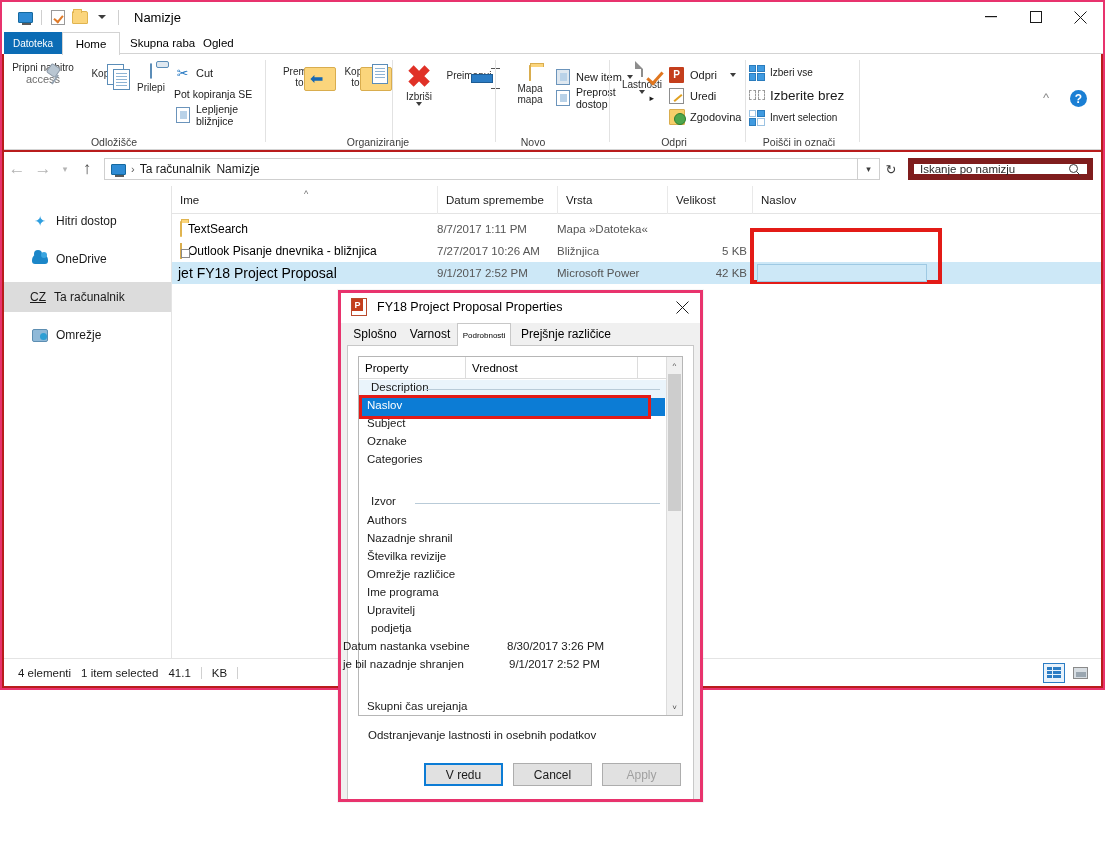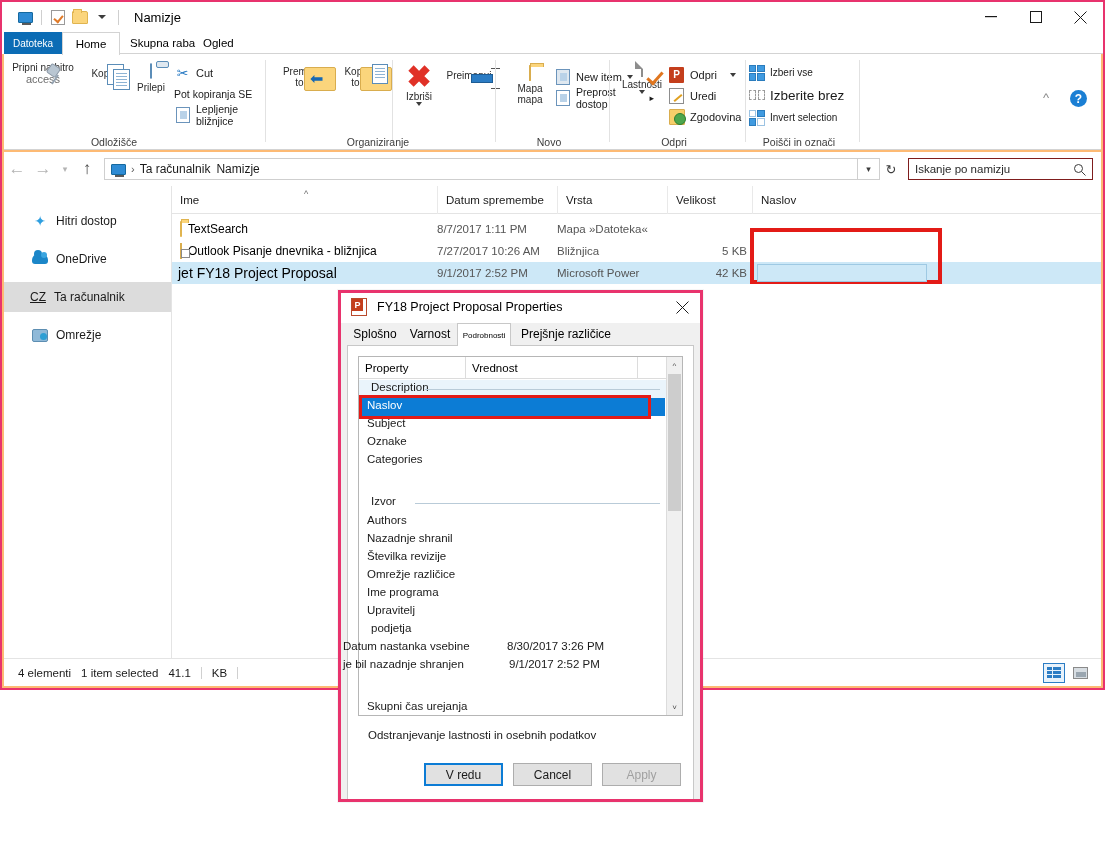--- a/index.html
+++ b/index.html
@@ -10,21 +10,21 @@
     font-size:12px;
     color:#000;
     background:#fff;
     overflow:hidden;
     position:relative;
   }
   
   #app {
     position:absolute; left:0; top:0; width:1105px; height:690px;
     border:2px solid #e8336d;
-    background:#fdba74;
+    background:#b91c1c;
   }
 
   
   #titlebar {
     position:absolute; left:0; top:0; right:0; height:30px;
     background:#fff;
     display:flex; align-items:center;
   }
   .qat { display:flex; align-items:center; gap:0px; padding-left:12px; }
   .qat-icon { width:22px; height:18px; display:flex; align-items:center; justify-content:center; }
@@ -138,21 +138,21 @@
   #addrbar { position:absolute; left:2px; top:150px; right:2px; height:34px; background:#fff; display:flex; align-items:center; }
   .navbtn { width:26px;height:34px;display:flex;align-items:center;justify-content:center;color:#b4b4b4;font-size:17px; }
   .navbtn.on { color:#4a4a4a; }
   #addrfield { flex:1; height:22px; border:1px solid #cfcfcf; background:#fff; display:flex; align-items:center; padding:0 6px; margin-left:4px; }
   #addrfield .pc { width:15px;height:11px;background:#2e8bd4;border:1px solid #15699f;border-radius:1px;position:relative;margin-right:3px;}
   #addrfield .pc:after{content:"";position:absolute;left:3px;bottom:-3px;width:9px;height:2px;background:#5a5a5a;}
   .crumb-sep { color:#5a5a5a; font-size:11px; margin:0 5px 0 2px; }
   .crumb { font-size:12px; color:#1a1a1a; }
   #addr-drop { width:22px;height:22px;display:flex;align-items:center;justify-content:center;border:1px solid #cfcfcf;border-left:none;background:#fff;color:#3c3c3c;font-size:9px;}
   #addr-refresh { width:22px;height:22px;display:flex;align-items:center;justify-content:center;color:#3c3c3c;font-size:13px;margin-right:6px;}
-  #searchbox { width:185px;height:22px;border:1px solid #7f1d1d;background:#fff;display:flex;align-items:center;justify-content:space-between;padding:0 6px;margin-right:8px;}
+  #searchbox { width:185px;height:22px;border:6px solid #7f1d1d;background:#fff;display:flex;align-items:center;justify-content:space-between;padding:0 6px;margin-right:8px;}
   #searchbox span { font-size:11.5px; color:#2a2a2a; }
 
   
   #navpane { position:absolute; left:2px; top:184px; width:168px; bottom:30px; background:#fff; border-right:1px solid #e4e4e4; }
   .navitem { height:30px; display:flex; align-items:center; padding-left:28px; gap:8px; font-size:12px; color:#1a1a1a; }
   .navitem.sel { background:#dcdcdc; }
   .nav-ico { width:16px;height:16px;display:flex;align-items:center;justify-content:center;flex:0 0 16px; }
   .star{color:#2f9fe0;font-size:14px;line-height:14px;}
   .cloud{width:16px;height:10px;background:#1b86c8;border-radius:6px 6px 3px 3px;position:relative;}
   .cloud:before{content:"";position:absolute;left:2px;top:-4px;width:8px;height:8px;background:#1b86c8;border-radius:50%;}
@@ -387,21 +387,21 @@
           <span class="caret-sm"></span>
         </div>
         <div class="smallrow">
           <span class="ic">
               <span class="minidoc"></span>
             </span>
           <span style="font-size:10.5px;">Preprost dostop</span>
           <span style="font-size:9px;">▸</span>
         </div>
       </div>
-      <div class="rgroup-label" style="left:16px;width:70px;">Novo</div>
+      <div class="rgroup-label" style="left:0;width:70px;">Novo</div>
       <div class="rgroup-sep" style="right:-2px;"></div>
     </div>
 
     <div class="rgroup" style="left:606px;width:130px;">
       <div style="position:absolute;left:6px;top:8px;width:52px;">
         <div class="bigbtn">
           <span><span class="props-ico"><span class="ck"></span></span></span>
           <span class="lbl" style="margin-top:3px;">Lastnosti</span>
           <span class="caret-sm"></span>
         </div>

